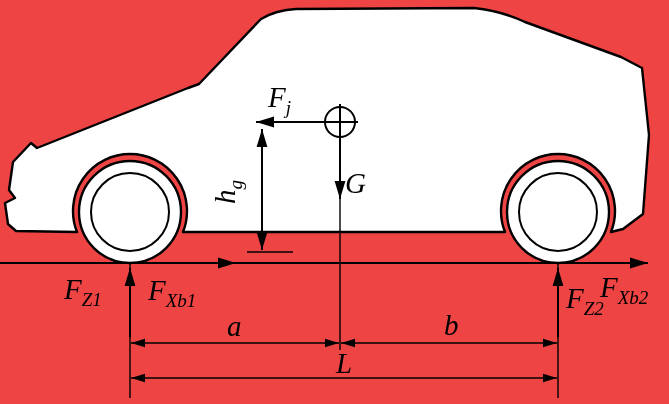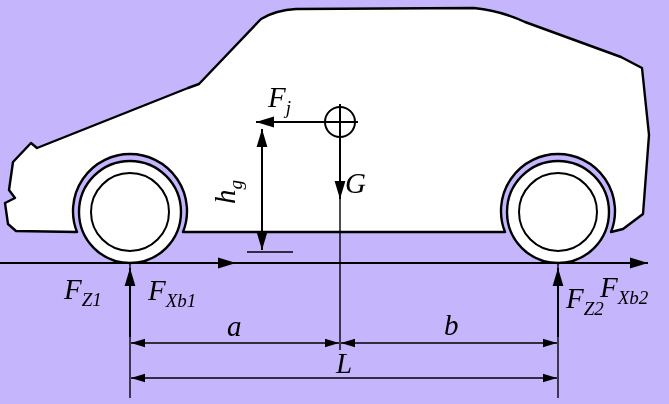--- a/index.html
+++ b/index.html
@@ -1,16 +1,16 @@
 <!DOCTYPE html>
 <html><head>
 <meta charset="utf-8">
 <style>
   html,body{margin:0;padding:0;background:#ffffff;}
-  .stage{position:relative;width:669px;height:404px;background:#c4b5fd;overflow:hidden;}
+  .stage{position:relative;width:669px;height:404px;background:#ef4444;overflow:hidden;}
   svg{display:block;}
   .body-line{fill:#ffffff;stroke:#000000;stroke-width:2.4;stroke-linejoin:round;}
   .wheel{fill:#ffffff;stroke:#000000;stroke-width:2.4;}
   .wheel-inner{fill:none;stroke:#000000;stroke-width:2;}
   .cg{fill:#ffffff;stroke:#000000;stroke-width:2;}
   .arr{stroke:#000000;stroke-width:2;fill:none;}
   .dim{stroke:#000000;stroke-width:1.6;fill:none;}
   .thin{stroke:#000000;stroke-width:1.4;fill:none;}
   .lbl{font-family:"Liberation Serif","DejaVu Serif",serif;font-style:italic;font-size:29px;fill:#000000;}
   .sub{font-size:19px;}

